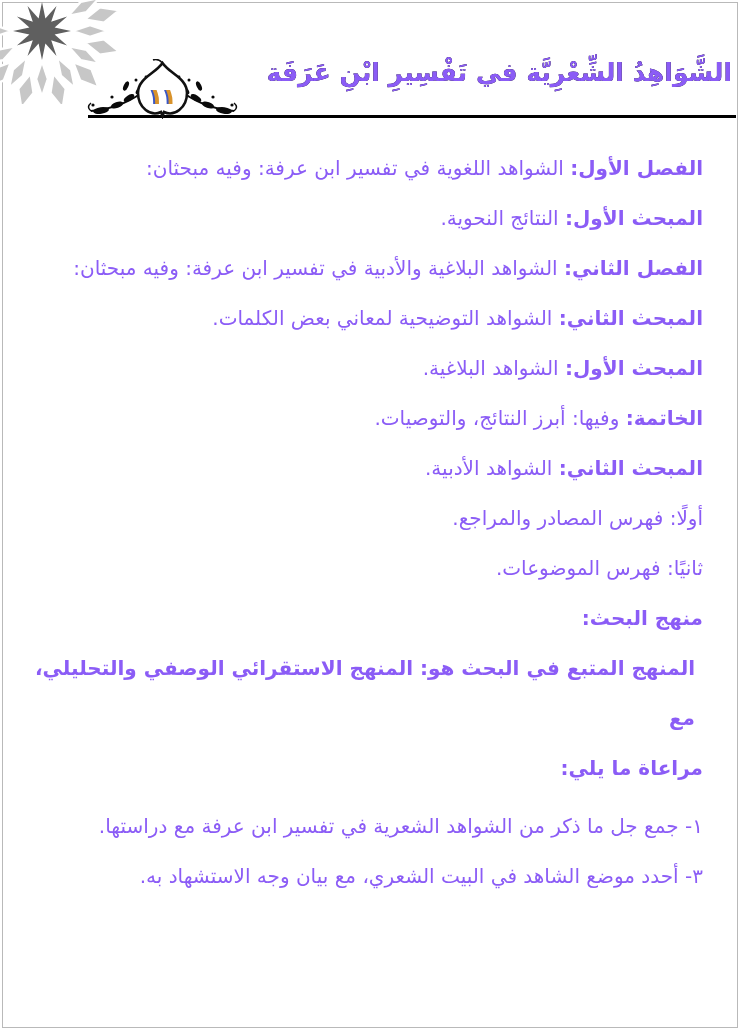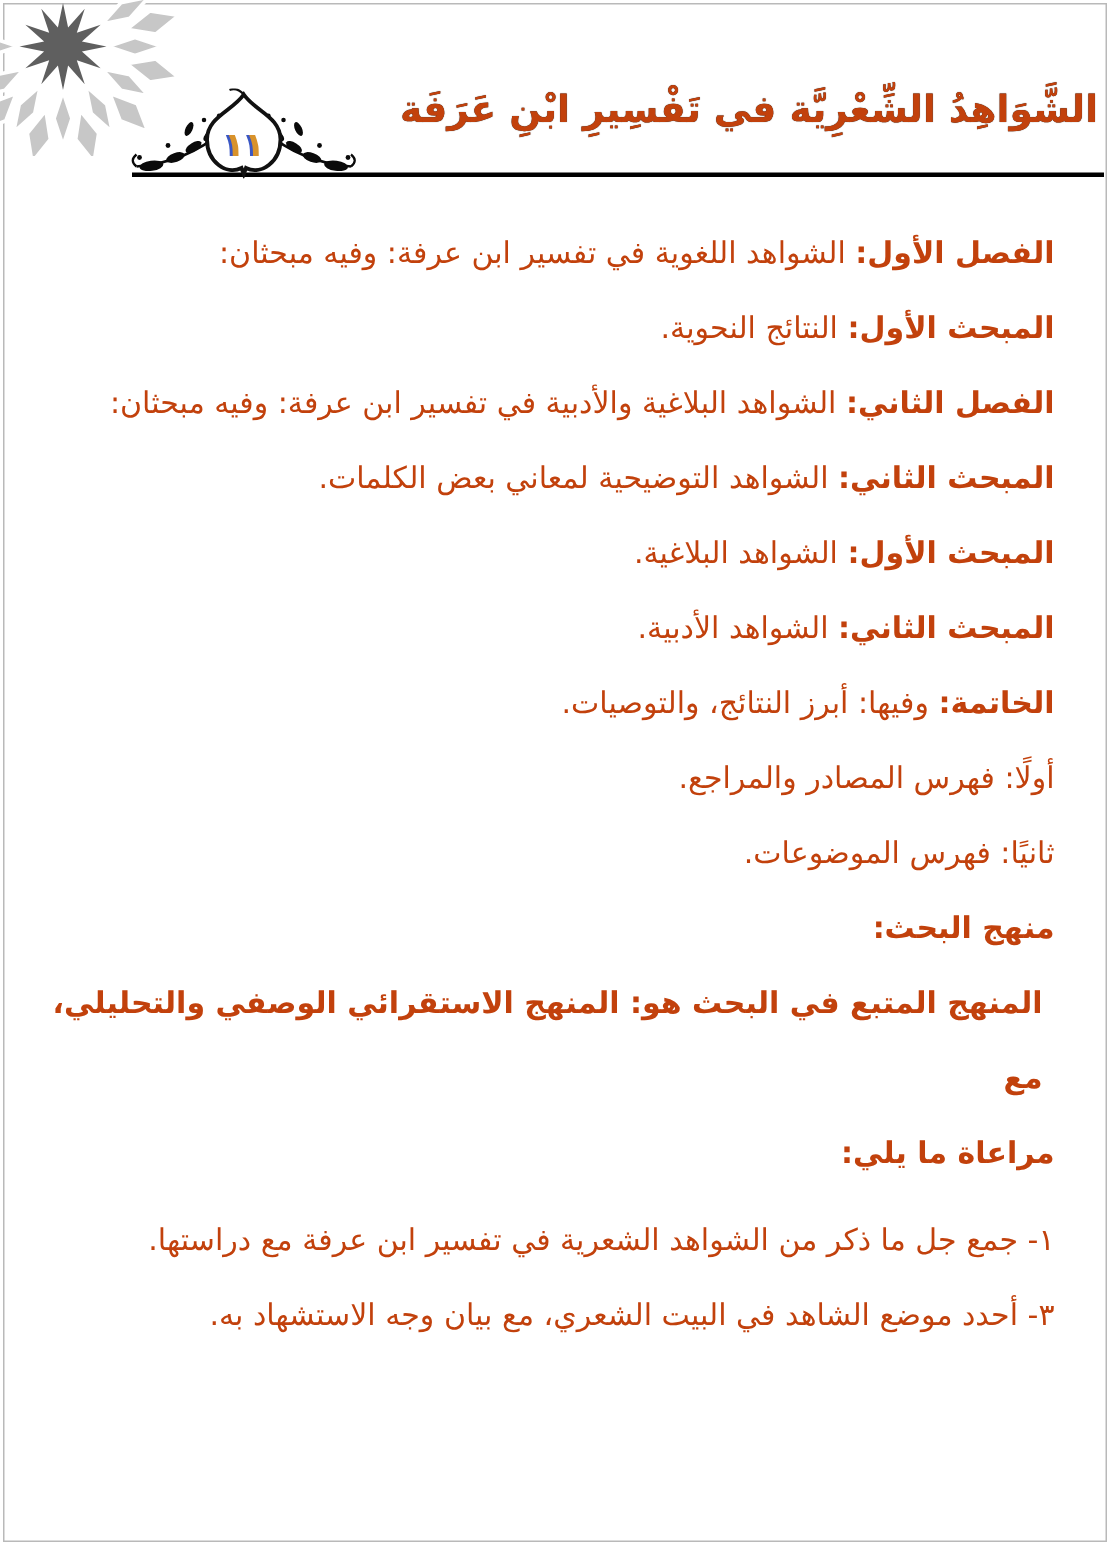--- a/index.html
+++ b/index.html
@@ -1,18 +1,18 @@
 <!DOCTYPE html>
 <html lang="ar"><head>
 <meta charset="utf-8">
 <style>
   html,body{margin:0;padding:0;background:#fff;}
   .page{
     position:relative;width:740px;height:1030px;background:#ffffff;
-    font-family:"DejaVu Sans",sans-serif;color:#c2410c;overflow:hidden;
+    font-family:"DejaVu Sans",sans-serif;color:#8b5cf6;overflow:hidden;
   }
   .page-border{position:absolute;inset:2px;border:1px solid #b9b9b9;pointer-events:none;}
 
   
   .corner-star{position:absolute;top:0;left:0;}
   .calli-title{
     position:absolute;top:58px;right:8px;direction:rtl;
     font-size:25px;font-weight:bold;letter-spacing:-1px;
     text-shadow:0 0 .5px #000;white-space:nowrap;
   }
@@ -103,22 +103,22 @@
     <text x="76" y="45" text-anchor="middle" class="pageno-main" fill="#3a57c4">١١</text>
     <text x="78" y="45" text-anchor="middle" class="pageno-main" fill="#d8922b">١١</text>
   </svg>
 
   <main class="content">
     <p class="toc-line"><b>الفصل الأول:</b><span> الشواهد اللغوية في تفسير ابن عرفة: وفيه مبحثان:</span></p>
     <p class="toc-line"><b>المبحث الأول:</b><span> النتائج النحوية.</span></p>
     <p class="toc-line"><b>الفصل الثاني:</b><span> الشواهد البلاغية والأدبية في تفسير ابن عرفة: وفيه مبحثان:</span></p>
     <p class="toc-line"><b>المبحث الثاني:</b><span> الشواهد التوضيحية لمعاني بعض الكلمات.</span></p>
     <p class="toc-line"><b>المبحث الأول:</b><span> الشواهد البلاغية.</span></p>
+    <p class="toc-line"><b>الخاتمة:</b><span> وفيها: أبرز النتائج، والتوصيات.</span></p>
     <p class="toc-line"><b>المبحث الثاني:</b><span> الشواهد الأدبية.</span></p>
-    <p class="toc-line"><b>الخاتمة:</b><span> وفيها: أبرز النتائج، والتوصيات.</span></p>
     <p class="toc-line"><b></b><span>أولًا: فهرس المصادر والمراجع.</span></p>
     <p class="toc-line"><b></b><span>ثانيًا: فهرس الموضوعات.</span></p>
 
     <p class="method-heading">منهج البحث:</p>
     <p class="method-line1">المنهج المتبع في البحث هو: المنهج الاستقرائي الوصفي والتحليلي، مع</p>
     <p class="method-line2">مراعاة ما يلي:</p>
 
     <p class="item item-first">١- جمع جل ما ذكر من الشواهد الشعرية في تفسير ابن عرفة مع دراستها.</p>
     <p class="item">٣- أحدد موضع الشاهد في البيت الشعري، مع بيان وجه الاستشهاد به.</p>
   </main>

